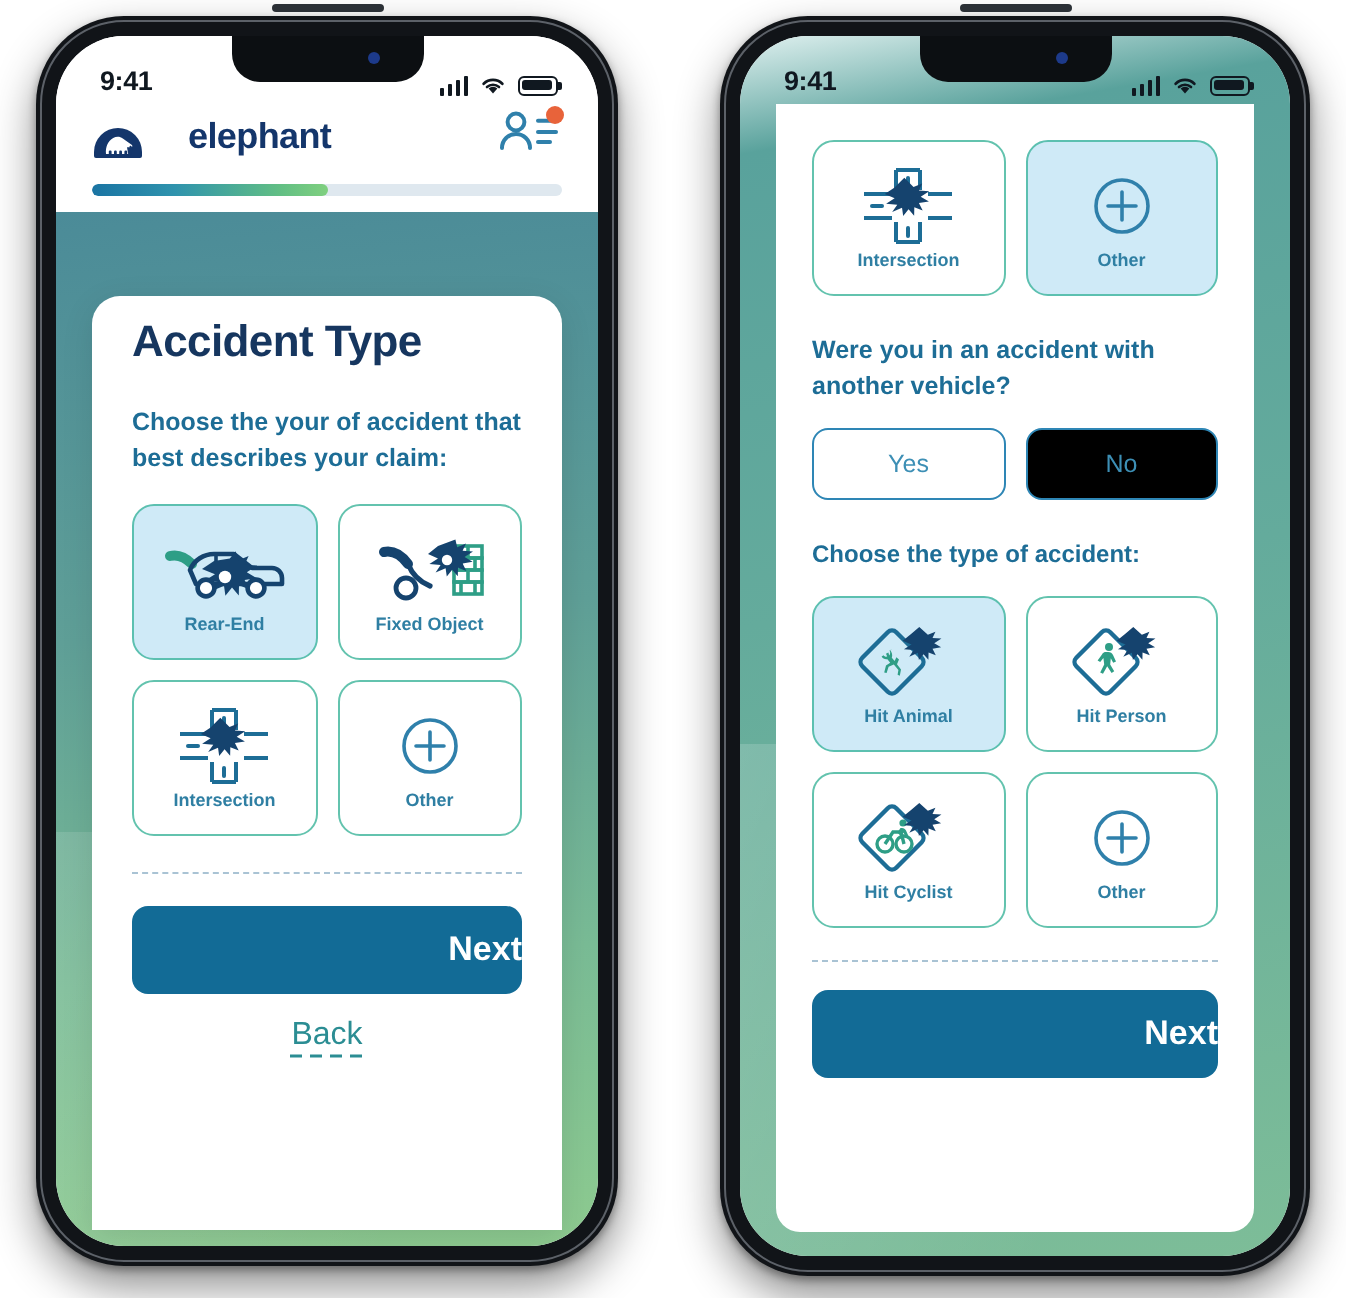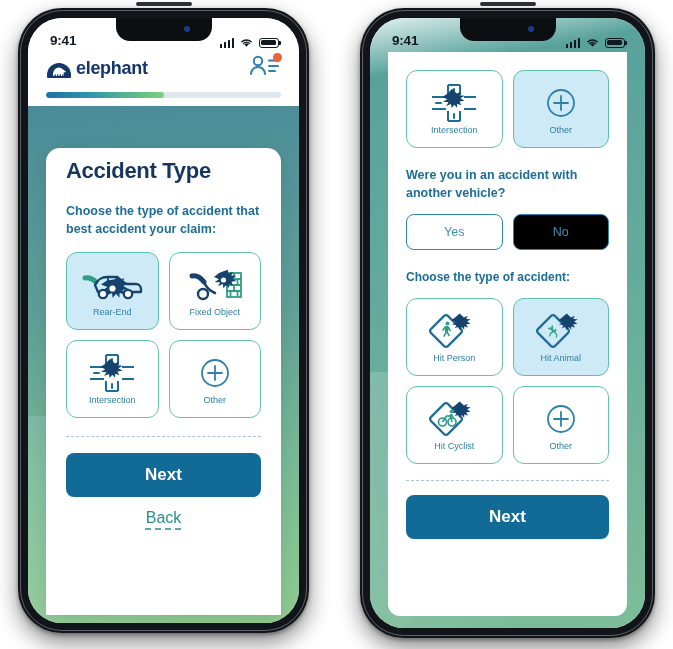--- a/index.html
+++ b/index.html
@@ -78,21 +78,21 @@
   }
   .batt b { display:block; height:100%; width:92%; background:#101820; border-radius:1.5px; }
 
   
   .l-header {
     position:absolute; top:0; left:0; right:0; height: 88px;
     background:#fff; z-index: 20;
     padding: 36px 18px 0 18px;
   }
   .l-brandrow { display:flex; align-items:center; justify-content:space-between; }
-  .brand { display:flex; align-items:center; gap:4px; }
+  .brand { display:flex; align-items:center; gap:22px; }
   .brand-word { font-size:18px; font-weight:bold; color:#14366b; letter-spacing:-.3px; }
   .acct { position:relative; }
   .dot-notif {
     position:absolute; right:-1px; top:-1px;
     width:9px;height:9px;border-radius:50%;background:#e8633a;
   }
   .progress {
     position:absolute; left:18px; right:18px; bottom:8px;
     height:6px; border-radius:4px; background:#dfe8ef; overflow:hidden;
   }
@@ -129,35 +129,36 @@
   .tile {
     position:relative;
     border:1.5px solid #63c3ae;
     border-radius:11px;
     background:#fff;
     height:78px;
     display:flex; flex-direction:column; align-items:center; justify-content:center;
     gap:2px;
   }
   .tile.sel { background:#cfeaf7; border-color:#5cc0b0; }
-  .tile-label { font-size:9px; font-weight:normal; color:#2f7fa3; }
+  .tile-label { font-size:9px; font-weight:bold; color:#2f7fa3; }
   .tile .ico { height:40px; display:flex; align-items:center; justify-content:center; }
 
   .divider {
     margin: 18px 0 0 0; height:0;
     border-top: 1.6px dashed #a9c3d4;
   }
   .btn-next {
     margin-top: 16px;
     height: 44px; width:100%;
     background:#126b96; color:#fff;
     border:none; border-radius:8px;
     font-size:17px; font-weight:bold;
     font-family:"Liberation Sans",sans-serif;
     cursor:pointer;
+    text-align:right;
   }
   .btn-back {
     margin-top: 12px; width:100%; text-align:center;
     font-size:16px; color:#2b8d93; font-weight:normal;
     text-decoration: underline; text-decoration-style: dashed;
     text-underline-offset: 5px;
     cursor:pointer;
   }
 
   
@@ -254,21 +255,21 @@
             <span class="dot-notif"></span>
           </div>
         </div>
         <div class="progress">
           <b style="width: 50%;"></b>
         </div>
       </div>
 
       <div class="card">
         <div class="card-title">Accident Type</div>
-        <div class="card-sub">Choose the type of accident that best accident your claim:</div>
+        <div class="card-sub">Choose the your of accident that best describes your claim:</div>
 
         <div class="tilegrid">
 
           <div class="tile sel">
             <span class="ico">
               <svg width="62" height="34" viewBox="0 0 62 34">
                 <path d="M4 10c4-1 8 1 11 4" stroke="#2e9e86" stroke-width="5" fill="none" stroke-linecap="round"></path>
                 <path d="M14 17c2-5 7-8 12-8h10l9 7h10a5 5 0 0 1 5 5v3H17l-3-7z" fill="none" stroke="#15436e" stroke-width="2.3" stroke-linejoin="round"></path>
                 <path d="M27 10v7M37 10.5 43 16" stroke="#15436e" stroke-width="1.8"></path>
                 <circle cx="22" cy="26" r="4.2" fill="#fff" stroke="#15436e" stroke-width="2.3"></circle>
@@ -406,43 +407,43 @@
 
         <div class="yn">
           <button>Yes</button>
           <button class="sel">No</button>
         </div>
 
         <div class="sec-label">Choose the type of accident:</div>
 
         <div class="tilegrid">
 
+          <div class="tile sel">
+            <span class="ico">
+              <svg width="50" height="40" viewBox="0 0 50 40">
+                <rect x="5" y="8" width="24" height="24" rx="3" transform="rotate(-45 17 20)" fill="none" stroke="#1d6d96" stroke-width="2.2"></rect>
+                <path d="M16 14c1 1 1.4 2.6.9 3.9l1.4 1.6.9-1.9 1.3 1.1-1 2.4 2 2.6-.6 3.2-1.1-.5.4-2.4-2.3-2.8-2.6 1.2-1 3.1-1.2-.3.9-3.5 2.1-1.3-1.4-1.8c-1.3.2-2.3-.3-2.9-1.3l1-.7c.4.6 1 .9 1.8.7l-.6-1.4 1.2-.6.4 1.4c.6-.6.7-1.6.1-2.4l1.4-.4z" fill="#2e9e86"></path>
+                <path d="M38 8 33 12l5 2.2-4.3 2.8 5.6.5-2.5 3.8 5-2.2.6 4.2 2.7-3.4 2.8 3.2.1-4.2 4.2 1.6-1.9-3.8 5-.8-4-2.4 4.2-2.8-5.2-.3 1.7-3.6-4.4 1.8L42.6 4 38 8z" fill="#15436e" transform="translate(-6,-1) scale(0.86)"></path>
+              </svg>
+            </span>
+            <span class="tile-label">Hit Animal</span>
+          </div>
+
           <div class="tile">
             <span class="ico">
               <svg width="50" height="40" viewBox="0 0 50 40">
                 <rect x="5" y="8" width="24" height="24" rx="3" transform="rotate(-45 17 20)" fill="none" stroke="#1d6d96" stroke-width="2.2"></rect>
                 <g fill="#2e9e86">
                   <circle cx="18.5" cy="12.5" r="2"></circle>
                   <path d="M17.6 15c1.4-.2 2.4.4 2.9 1.5l1.5 3.2-1.4.7-1.2-2.3-.3 3.2 2 3.3-1.3.9-2.2-3.4-2.1 3.8-1.4-.7 2-3.9-.4-3.3-1.6 2-1.3-.8 2.2-3c.3-.6.8-1 1.6-1.2z"></path>
                 </g>
                 <path d="M38 8 33 12l5 2.2-4.3 2.8 5.6.5-2.5 3.8 5-2.2.6 4.2 2.7-3.4 2.8 3.2.1-4.2 4.2 1.6-1.9-3.8 5-.8-4-2.4 4.2-2.8-5.2-.3 1.7-3.6-4.4 1.8L42.6 4 38 8z" fill="#15436e" transform="translate(-6,-1) scale(0.86)"></path>
               </svg>
             </span>
             <span class="tile-label">Hit Person</span>
-          </div>
-
-          <div class="tile sel">
-            <span class="ico">
-              <svg width="50" height="40" viewBox="0 0 50 40">
-                <rect x="5" y="8" width="24" height="24" rx="3" transform="rotate(-45 17 20)" fill="none" stroke="#1d6d96" stroke-width="2.2"></rect>
-                <path d="M16 14c1 1 1.4 2.6.9 3.9l1.4 1.6.9-1.9 1.3 1.1-1 2.4 2 2.6-.6 3.2-1.1-.5.4-2.4-2.3-2.8-2.6 1.2-1 3.1-1.2-.3.9-3.5 2.1-1.3-1.4-1.8c-1.3.2-2.3-.3-2.9-1.3l1-.7c.4.6 1 .9 1.8.7l-.6-1.4 1.2-.6.4 1.4c.6-.6.7-1.6.1-2.4l1.4-.4z" fill="#2e9e86"></path>
-                <path d="M38 8 33 12l5 2.2-4.3 2.8 5.6.5-2.5 3.8 5-2.2.6 4.2 2.7-3.4 2.8 3.2.1-4.2 4.2 1.6-1.9-3.8 5-.8-4-2.4 4.2-2.8-5.2-.3 1.7-3.6-4.4 1.8L42.6 4 38 8z" fill="#15436e" transform="translate(-6,-1) scale(0.86)"></path>
-              </svg>
-            </span>
-            <span class="tile-label">Hit Animal</span>
           </div>
 
           <div class="tile">
             <span class="ico">
               <svg width="50" height="40" viewBox="0 0 50 40">
                 <rect x="5" y="8" width="24" height="24" rx="3" transform="rotate(-45 17 20)" fill="none" stroke="#1d6d96" stroke-width="2.2"></rect>
                 <g fill="none" stroke="#2e9e86" stroke-width="1.7">
                   <circle cx="13.5" cy="23" r="4"></circle>
                   <circle cx="23" cy="23" r="4"></circle>
                   <path d="M13.5 23l4-6h4l1.5 6M17.5 17h4.5"></path>

